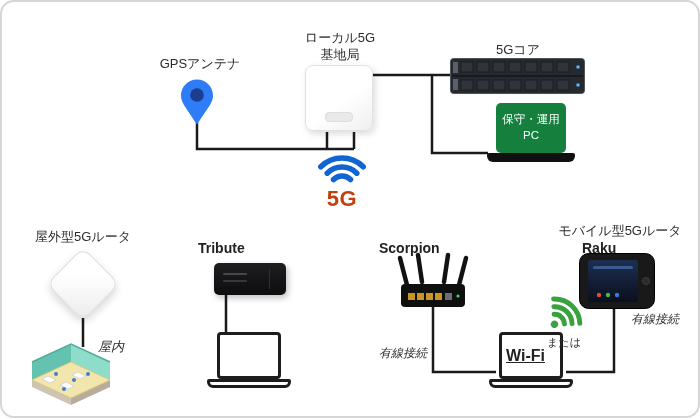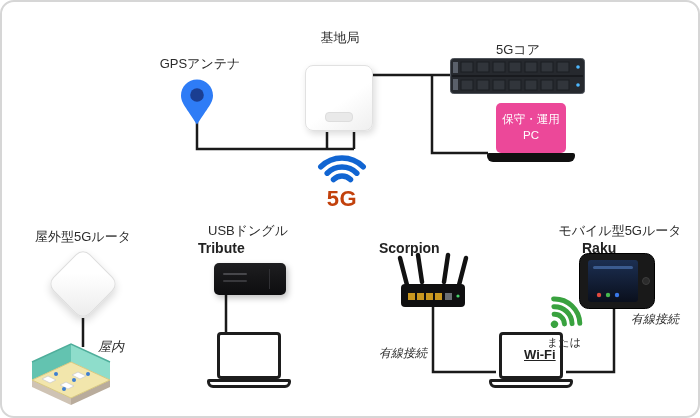--- a/index.html
+++ b/index.html
@@ -19,21 +19,21 @@
 
   
   .base-station { width:68px; height:66px; border-radius:8px;
     background:linear-gradient(145deg,#ffffff 55%,#efefef);
     border:1px solid #e1e1e1; box-shadow:2px 3px 7px rgba(0,0,0,.14); }
   .base-station::after { content:""; position:absolute; left:50%; bottom:8px;
     transform:translateX(-50%); width:26px; height:8px; border-radius:4px;
     background:#e9e9e9; border:1px solid #ddd; }
 
   
-  .pc-screen { width:70px; height:50px; background:#ec4899; border-radius:5px;
+  .pc-screen { width:70px; height:50px; background:#15803d; border-radius:5px;
     display:flex; flex-direction:column; justify-content:center;
     color:#fff; font-size:11.5px; line-height:1.35; text-align:center; }
   .pc-base { width:88px; height:9px; background:#101010; border-radius:2px 2px 6px 6px; }
 
   
   .lt-screen { width:64px; height:47px; background:#fff; border:3px solid #1d1d1d; border-radius:4px; }
   .lt-base   { width:84px; height:9px;  background:#fff; border:3px solid #1d1d1d; border-radius:2px 2px 6px 6px; }
 
   
   .outdoor-antenna { width:52px; height:52px; transform:rotate(45deg); border-radius:10px;
@@ -70,20 +70,21 @@
   </svg>
 
   <div class="abs label" style="left:143px; top:54px; width:110px;">GPSアンテナ</div>
 
   <svg class="abs" style="left:176px; top:76px;" width="38" height="48" viewBox="0 0 38 48">
     <path d="M19 1.5 C10 1.5 3 8.6 3 17.4 C3 25 8.6 30 19 46.5 C29.4 30 35 25 35 17.4 C35 8.6 28 1.5 19 1.5 Z" fill="#2e7cf6"></path>
     <circle cx="19" cy="17" r="6.8" fill="#1b3e91"></circle>
   </svg>
 
   <div class="abs label" style="left:294px; top:28px; width:88px;">
+    <span class="ln">ローカル5G</span>
     <span class="ln">基地局</span>
   </div>
 
   <div class="abs base-station" style="left:303px; top:63px;"></div>
 
   <div class="abs label" style="left:468px; top:40px; width:96px;">5Gコア</div>
 
   <svg class="abs" style="left:448px; top:56px;" width="135" height="36" viewBox="0 0 135 36">
     <rect x="0.5" y="0.5" width="134" height="35" rx="3" fill="#26292e" stroke="#50555c"></rect>
     <line x1="2" y1="18" x2="133" y2="18" stroke="#14161a" stroke-width="1.5"></line>
@@ -133,21 +134,20 @@
     <polygon points="22,40 30,44 24,47 16,43" fill="#ffffff" stroke="#c9c9c9" stroke-width="0.7"></polygon>
     <polygon points="40,46 48,50 42,53 34,49" fill="#ffffff" stroke="#c9c9c9" stroke-width="0.7"></polygon>
     <polygon points="52,36 60,40 54,43 46,39" fill="#ffffff" stroke="#c9c9c9" stroke-width="0.7"></polygon>
     <circle cx="30" cy="38" r="2" fill="#3e7fd1"></circle>
     <circle cx="48" cy="44" r="2" fill="#3e7fd1"></circle>
     <circle cx="62" cy="38" r="2" fill="#3e7fd1"></circle>
     <circle cx="38" cy="53" r="2" fill="#3e7fd1"></circle>
   </svg>
   <div class="abs label" style="left:96px; top:337px; width:40px; text-align:left;font-style:italic;">屋内</div>
 
-  <div class="abs label" style="left:196px; top:221px; width:100px;">USBドングル</div>
   <div class="abs name" style="left:196px; top:238px; width:100px;">Tribute</div>
   <div class="abs dongle" style="left:212px; top:261px;"></div>
   <div class="abs lt-screen" style="left:215px; top:330px;"></div>
   <div class="abs lt-base" style="left:205px; top:377px;"></div>
 
   <div class="abs name" style="left:377px; top:238px; width:108px;">Scorpion</div>
   <svg class="abs" style="left:393px; top:249px;" width="76" height="60" viewBox="0 0 76 60">
     <path d="M12 34 L5 7" stroke="#121212" stroke-width="4.5" stroke-linecap="round" fill="none"></path>
     <path d="M27 31 L23 4" stroke="#121212" stroke-width="4.5" stroke-linecap="round" fill="none"></path>
     <path d="M49 31 L53 4" stroke="#121212" stroke-width="4.5" stroke-linecap="round" fill="none"></path>
@@ -184,15 +184,15 @@
   </svg>
   <div class="abs label sm" style="left:625px; top:310px; width:56px;">有線接続</div>
 
   <svg class="abs wifi-green" style="left:541px; top:289px;" width="44" height="44" viewBox="0 0 40 40">
     <path d="M3.7 17.7 A23 23 0 0 1 36.3 17.7" fill="none" stroke="#39a23f" stroke-width="4.5" stroke-linecap="round"></path>
     <path d="M8.7 22.7 A16 16 0 0 1 31.3 22.7" fill="none" stroke="#39a23f" stroke-width="4.5" stroke-linecap="round"></path>
     <path d="M13.6 27.6 A9 9 0 0 1 26.4 27.6" fill="none" stroke="#39a23f" stroke-width="4.5" stroke-linecap="round"></path>
     <circle cx="20" cy="34" r="3.3" fill="#39a23f"></circle>
   </svg>
   <div class="abs label xs" style="left:536px; top:333px; width:52px;">または</div>
-  <div class="abs name" style="left:522px; top:345px; width:52px; font-size:13px;text-decoration:underline;">Wi-Fi</div>
+  <div class="abs name" style="left:504px; top:345px; width:52px; font-size:16px;text-decoration:underline;">Wi-Fi</div>
 
 </div>
 
 </body></html>

